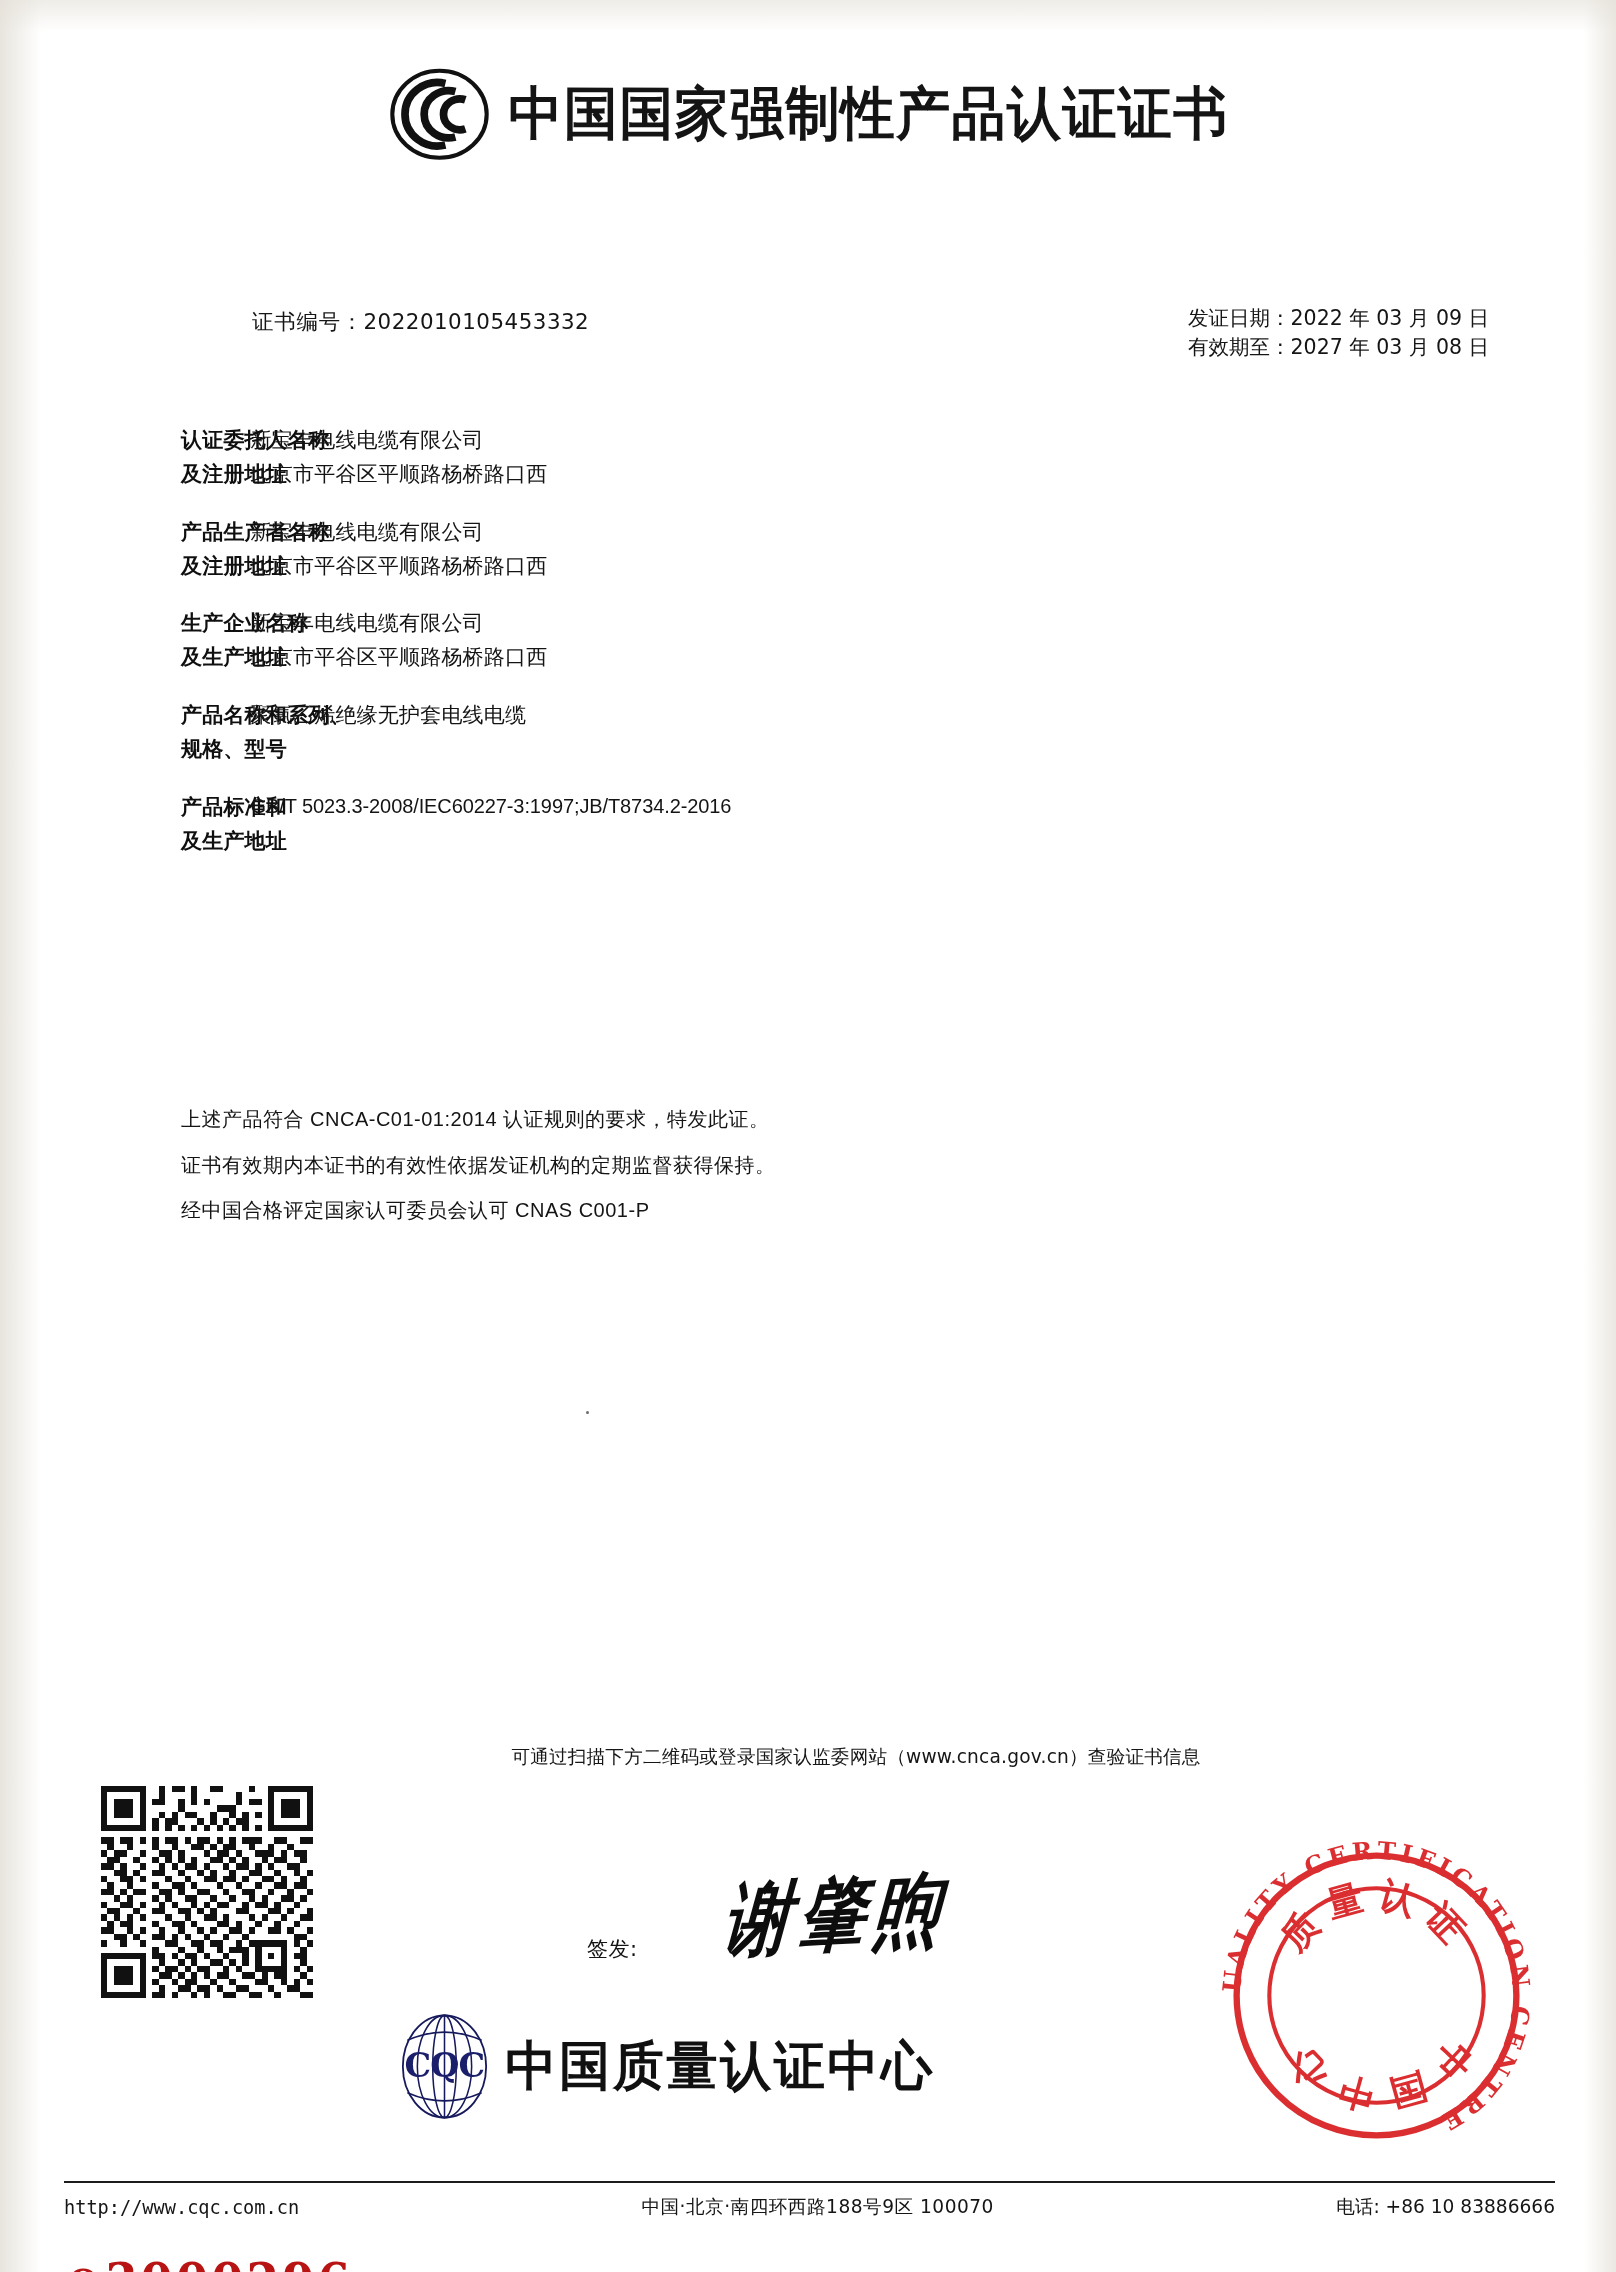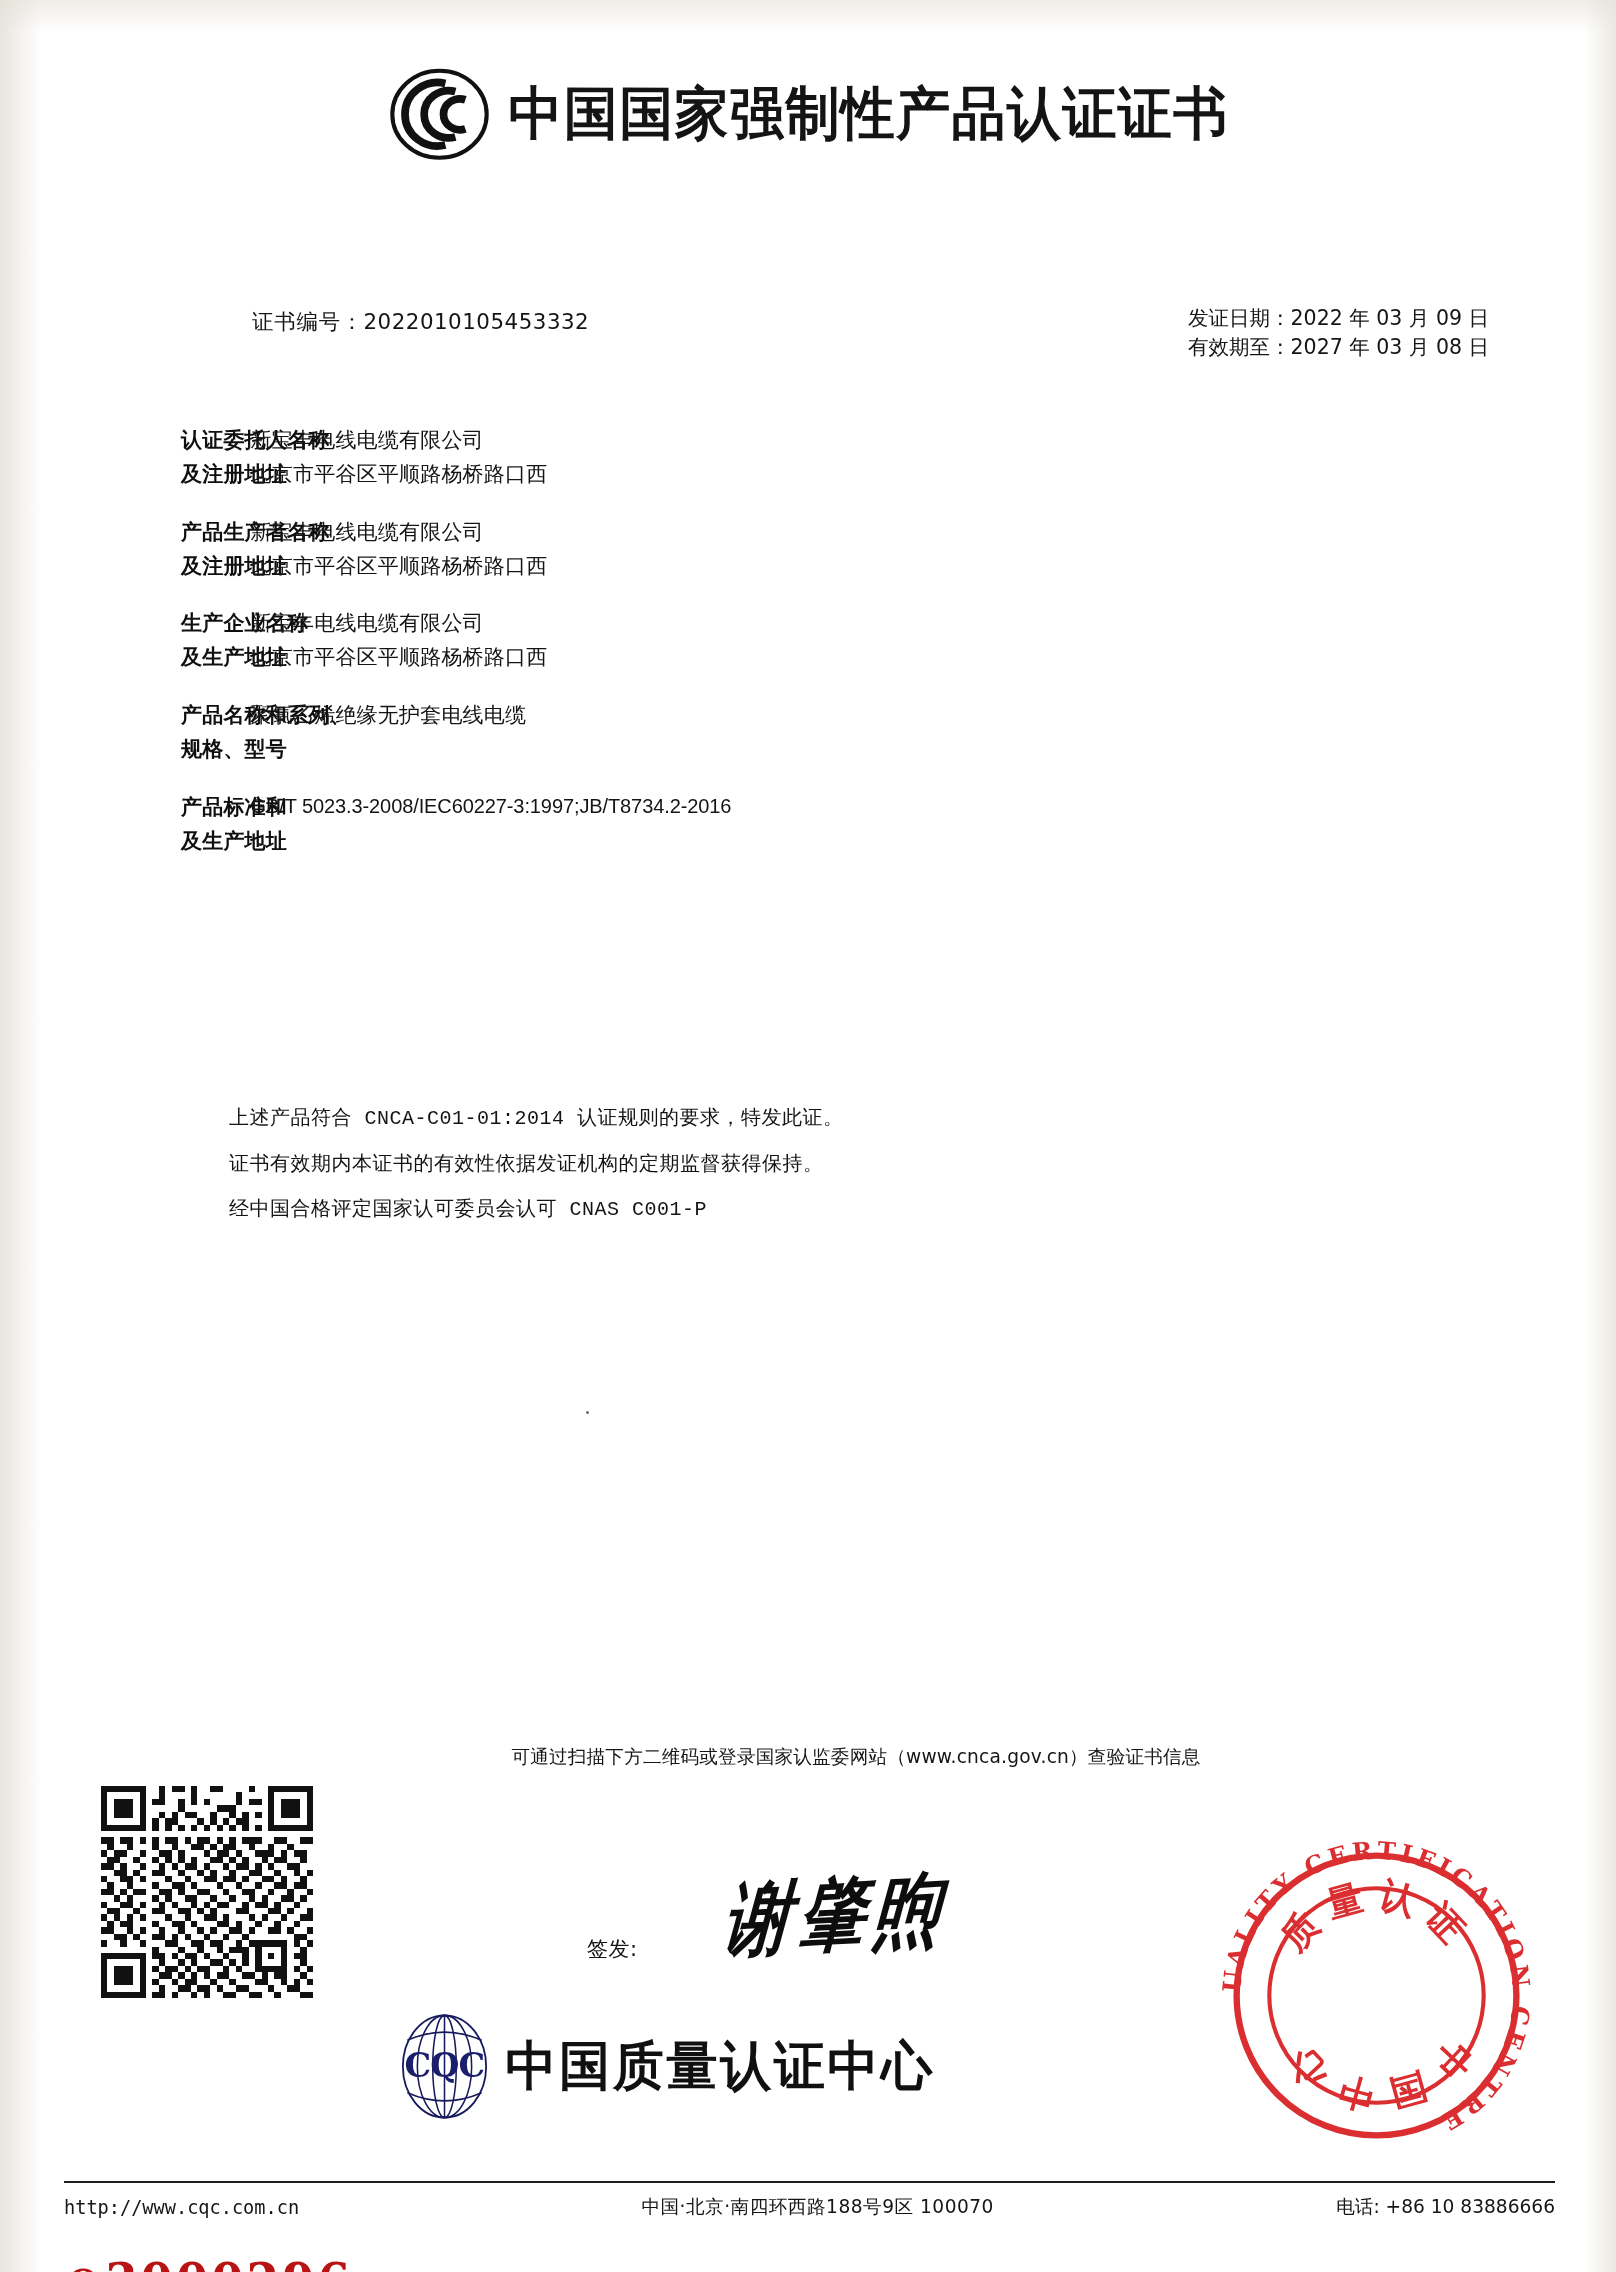--- a/index.html
+++ b/index.html
@@ -112,25 +112,24 @@
     letter-spacing: -0.1px;
     white-space: nowrap;
   }
   .field-value .cn-line { white-space: nowrap; }
 
   
   .declaration {
     position: absolute;
     left: 181px; top: 1109px;
     width: 1227px;
-    font-family: Liberation Mono, monospace;
+    font-family: Liberation Sans, sans-serif;
     font-size: 20px;
     color: #141414;
     line-height: 1.0;
-    margin-left: 48px;
   }
   .declaration p {
     margin: 0 0 25.5px 0;
     letter-spacing: 0.5px;
     white-space: nowrap;
   }
 
   
   .speck {
     position: absolute;

